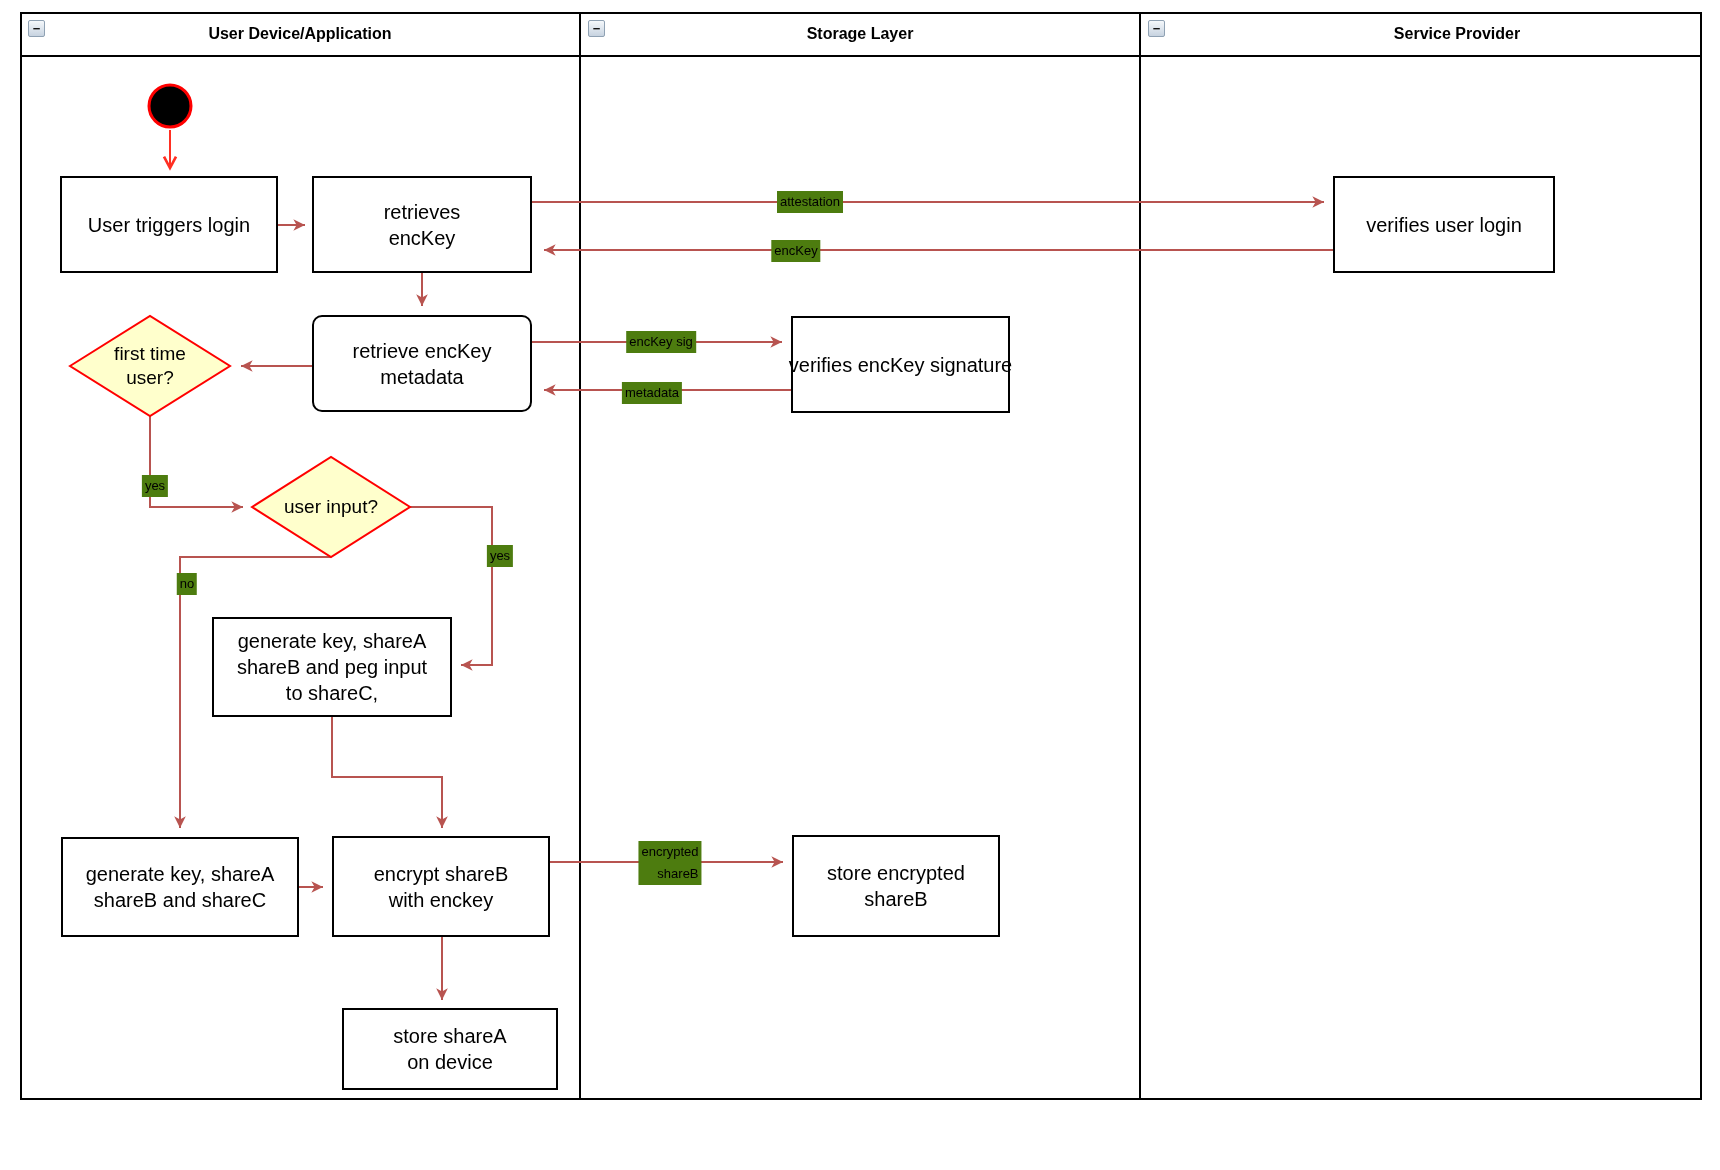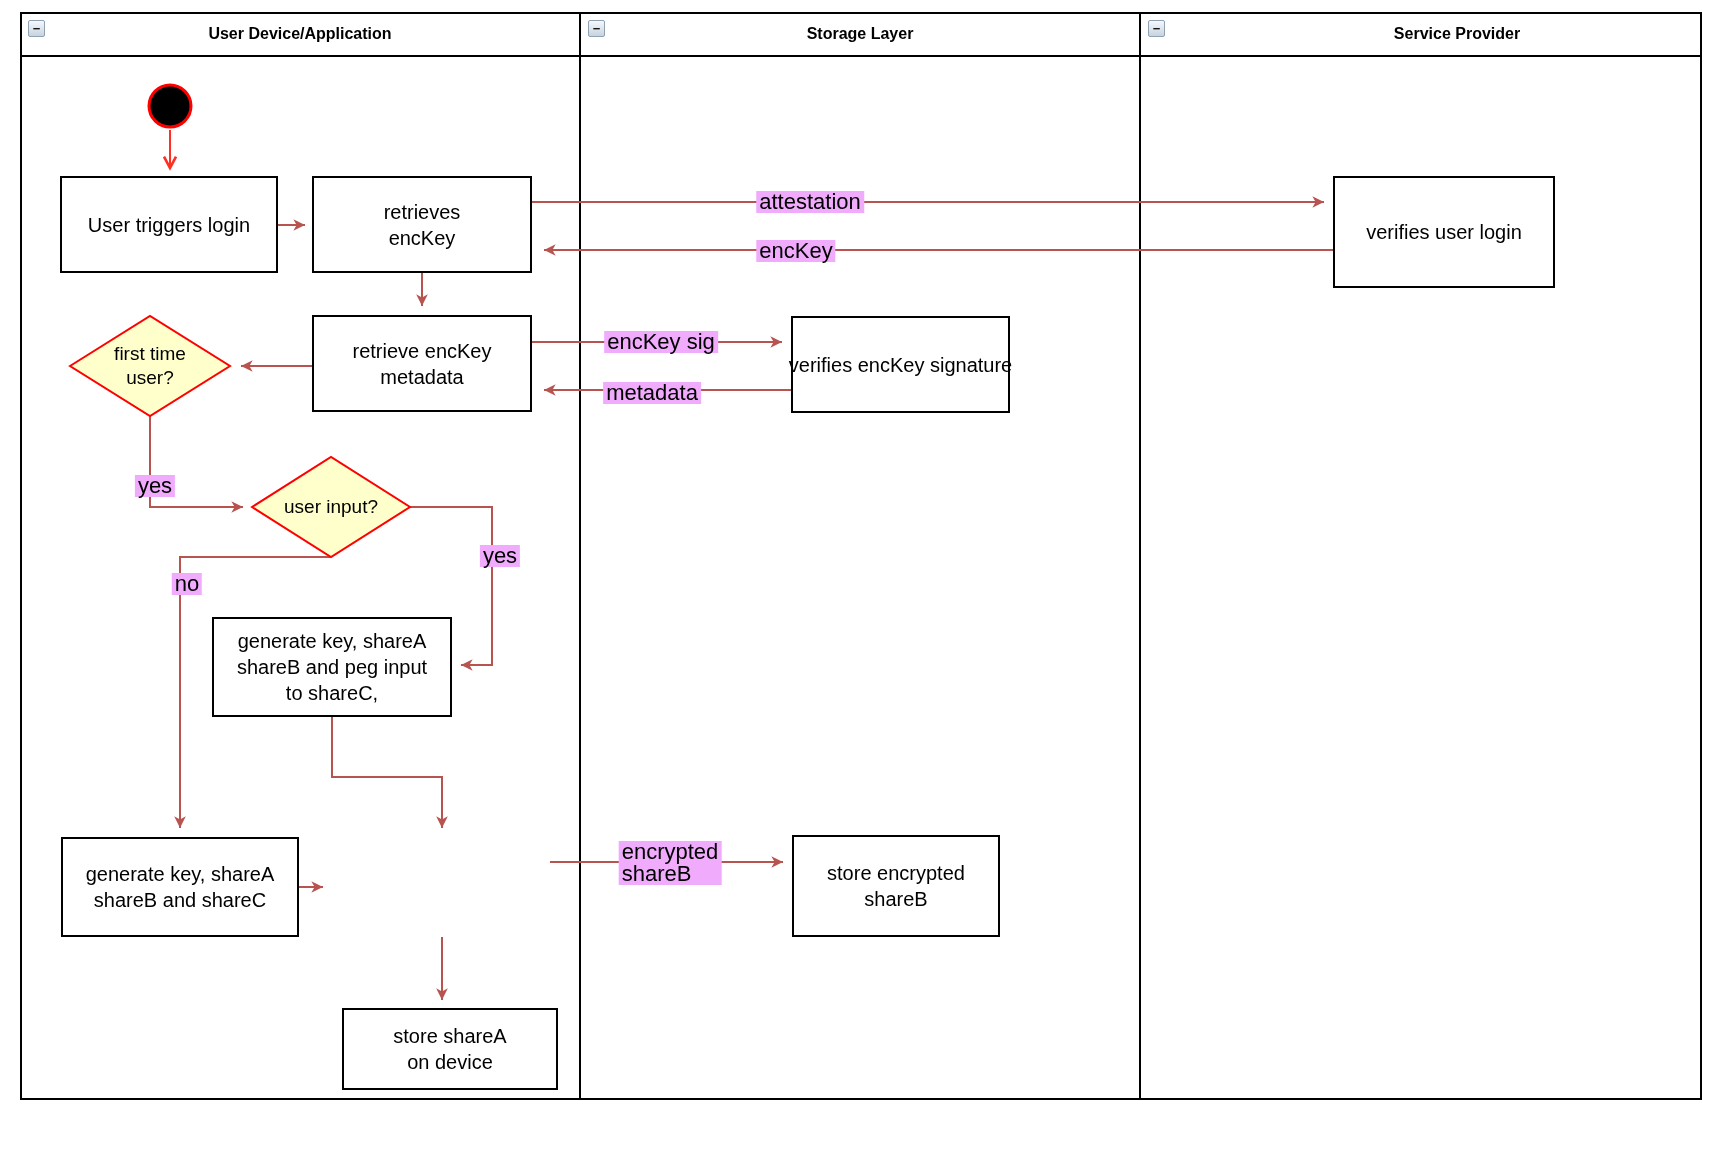--- a/index.html
+++ b/index.html
@@ -20,22 +20,22 @@
   svg.overlay{position:absolute;left:0;top:0;pointer-events:none;}
 
   .node{position:absolute;background:#ffffff;border:2px solid #000;box-sizing:border-box;
     display:flex;align-items:center;justify-content:center;text-align:center;
     font-size:20px;line-height:26px;color:#000;white-space:pre-line;}
   .node.nowrap{white-space:nowrap;overflow:visible;}
 
   .decision-label{position:absolute;transform:translate(-50%,-50%);text-align:center;
     font-size:19px;line-height:24px;color:#000;white-space:pre-line;}
 
-  .edge-label{position:absolute;transform:translate(-50%,-50%);background:#f0abfc;
-    padding:0 3px;font-size:22px;line-height:22px;color:#000;text-align:left;white-space:pre-line;}
+  .edge-label{position:absolute;transform:translate(-50%,-50%);background:#4d7c0f;
+    padding:0 3px;font-size:13px;line-height:22px;color:#000;text-align:right;white-space:pre-line;}
 </style>
 </head>
 <body>
 
 <div id="stage">
 
   <div class="pool-border"></div>
   <div class="vline" style="left:579px;"></div>
   <div class="vline" style="left:1139px;"></div>
   <div class="hline-header"></div>
@@ -83,29 +83,31 @@
     <polygon points="252,507 331,457 410,507 331,557" fill="#ffffcc" stroke="#ff0000" stroke-width="2"></polygon>
   </svg>
 
   <div class="decision-label" style="left:150px;top:366px;">first time
 user?</div>
   <div class="decision-label" style="left:331px;top:507px;">user input?</div>
 
   <div class="node" style="left:60px;top:176px;width:218px;height:97px;">User triggers login</div>
   <div class="node" style="left:312px;top:176px;width:220px;height:97px;">retrieves
 encKey</div>
-  <div class="node" style="left:1333px;top:176px;width:222px;height:112px;">verifies user login</div>
-  <div class="node" style="left:312px;top:315px;width:220px;height:97px;">retrieve encKey
+  <div class="node" style="left:1333px;top:176px;width:222px;height:97px;">verifies user login</div>
+  <div class="node" style="left:312px;top:315px;width:220px;height:97px;border-radius:10px;">retrieve encKey
 metadata</div>
   <div class="node nowrap" style="left:791px;top:316px;width:219px;height:97px;">verifies encKey signature</div>
   <div class="node" style="left:212px;top:617px;width:240px;height:100px;">generate key, shareA
 shareB and peg input
 to shareC,</div>
   <div class="node" style="left:61px;top:837px;width:238px;height:100px;">generate key, shareA
 shareB and shareC</div>
+  <div class="node" style="left:332px;top:836px;width:218px;height:101px;">encrypt shareB
+with enckey</div>
   <div class="node" style="left:792px;top:835px;width:208px;height:102px;">store encrypted
 shareB</div>
   <div class="node" style="left:342px;top:1008px;width:216px;height:82px;">store shareA
 on device</div>
 
   <div class="edge-label" style="left:810px;top:202px;">attestation</div>
   <div class="edge-label" style="left:796px;top:251px;">encKey</div>
   <div class="edge-label" style="left:661px;top:342px;">encKey sig</div>
   <div class="edge-label" style="left:652px;top:393px;">metadata</div>
   <div class="edge-label" style="left:155px;top:486px;">yes</div>

